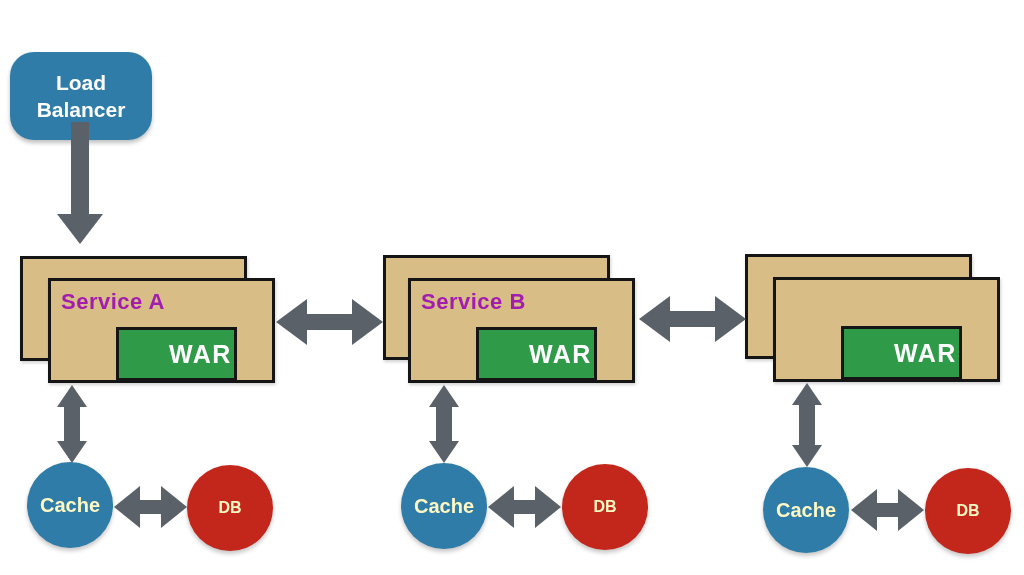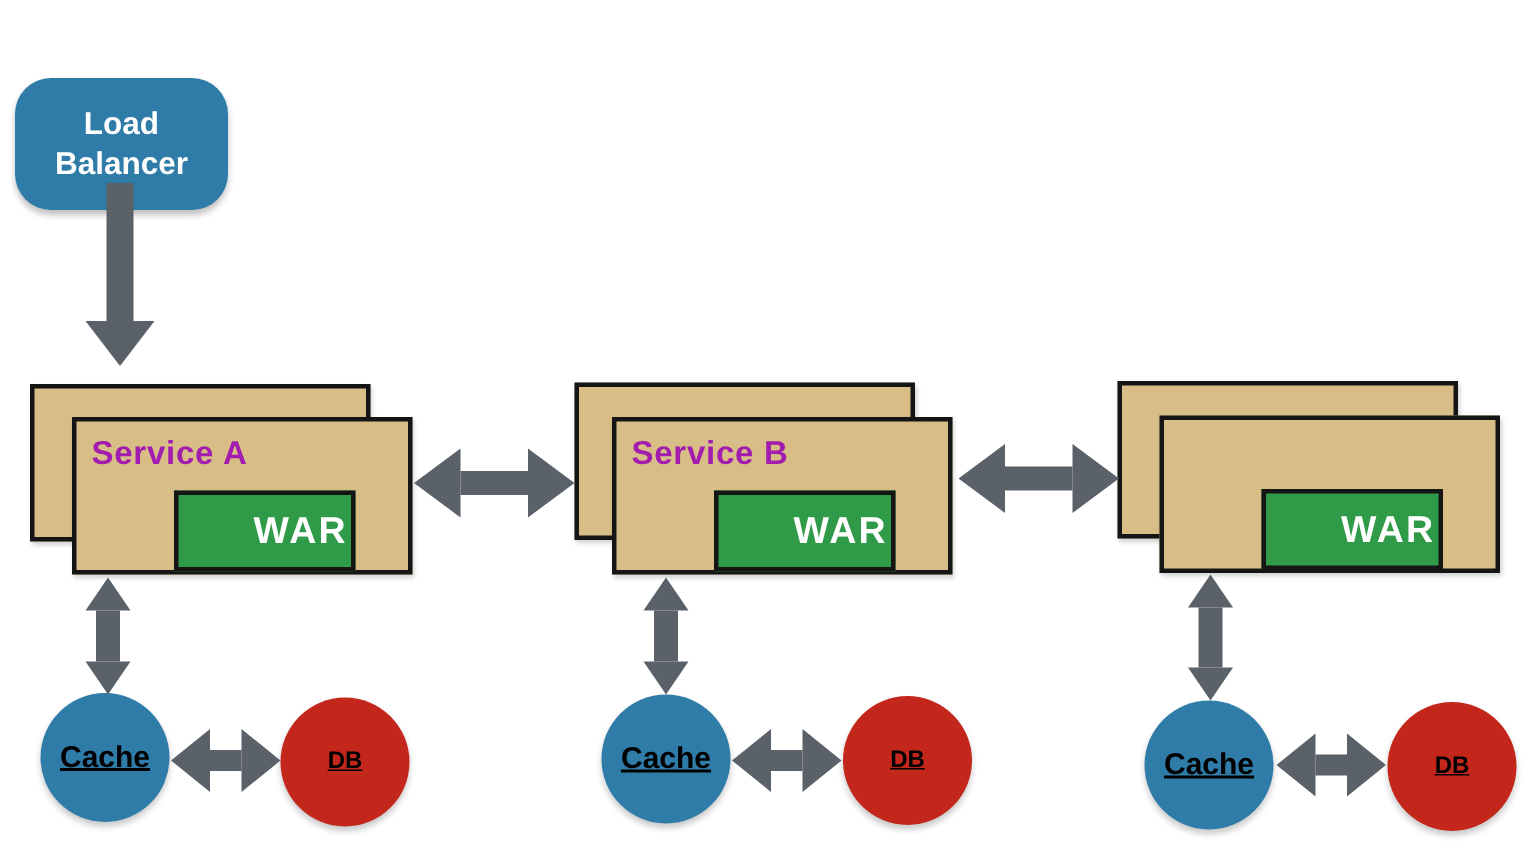--- a/index.html
+++ b/index.html
@@ -66,24 +66,23 @@
     border-left:15px solid transparent; border-right:15px solid transparent;
     border-bottom:22px solid var(--arrow-gray,#5A6169); }
   .v-arrow .head-b { width:0; height:0;
     border-left:15px solid transparent; border-right:15px solid transparent;
     border-top:22px solid var(--arrow-gray,#5A6169); }
   .v-arrow .shaft { width:16px; flex:1; background:var(--arrow-gray,#5A6169); }
 
   
   .circle {
     position:absolute; width:86px; height:86px; border-radius:50%;
-    color:#000000; font-weight:bold;
+    color:#fef9c3; font-weight:bold;
     display:flex; align-items:center; justify-content:center;
     box-shadow:0 3px 4px rgba(0,0,0,.22);
-    text-decoration:underline;
   }
   .cache { background:var(--node-blue,#2F7CA9); font-size:20px; }
   .db    { background:var(--node-red,#C3271B);  font-size:16px; }
 </style>
 </head>
 <body>
 
 <div class="canvas">
 
   <div class="lb">

